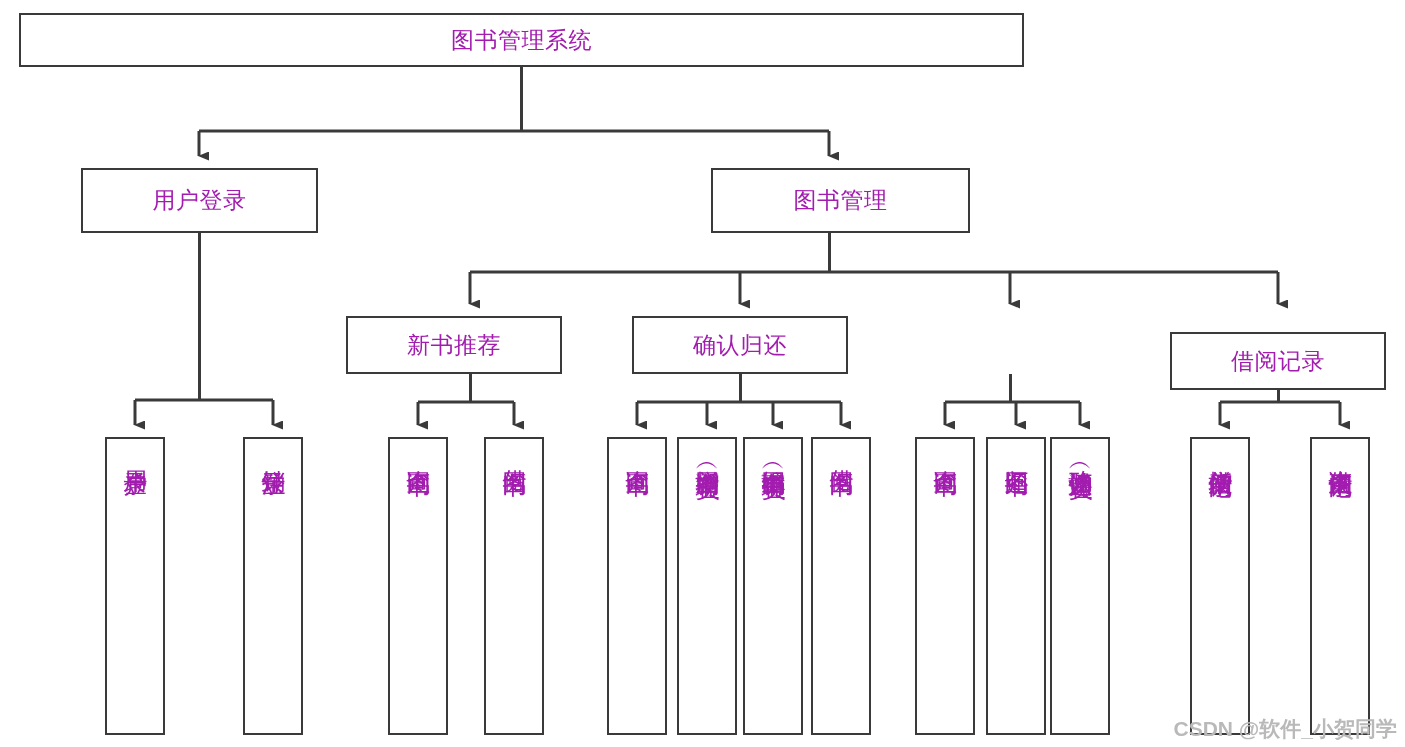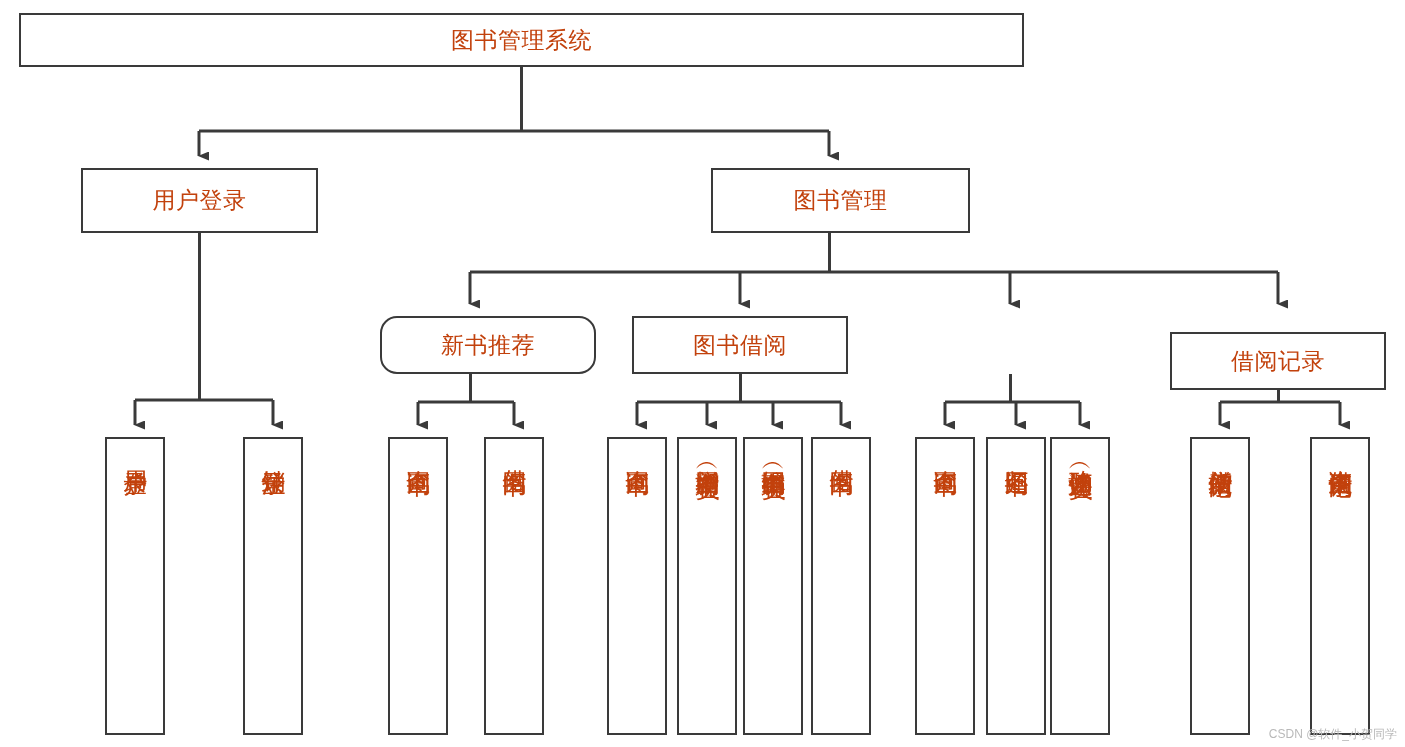--- a/index.html
+++ b/index.html
@@ -27,21 +27,21 @@
     pointer-events: none;
   }
   .node {
     position: absolute;
     box-sizing: border-box;
     background: #ffffff;
     border: 2px solid #3a3a3a;
     display: flex;
     align-items: center;
     justify-content: center;
-    color: #c2410c;
+    color: #a21caf;
     z-index: 2;
   }
   .node-label {
     display: block;
     text-align: center;
     line-height: 1.15;
     white-space: nowrap;
   }
   .node.horiz .node-label {
     font-size: 23px;
@@ -60,25 +60,26 @@
     text-orientation: upright;
     font-size: 24px;
     line-height: 1.12;
     letter-spacing: 1px;
     white-space: nowrap;
   }
   #watermark {
     position: absolute;
     right: 8px;
     bottom: 4px;
-    font-size: 12px;
+    font-size: 21px;
     color: #b9b9b9;
     z-index: 5;
     white-space: nowrap;
     user-select: none;
+    font-weight: bold;
   }
 </style>
 </head>
 <body>
 
 <div id="diagram-root">
 
   <svg id="edges-layer" viewBox="0 0 1405 747" width="1405" height="747" xmlns="http://www.w3.org/2000/svg">
     <defs>
       <marker id="arrowhead" markerWidth="9" markerHeight="11" refX="4.5" refY="10" orient="auto" markerUnits="userSpaceOnUse">
@@ -133,25 +134,25 @@
     <span class="node-label">图书管理系统</span>
   </div>
 
   <div class="node horiz" style="left:81px; top:168px; width:237px; height:65px;">
     <span class="node-label">用户登录</span>
   </div>
   <div class="node horiz" style="left:711px; top:168px; width:259px; height:65px;">
     <span class="node-label">图书管理</span>
   </div>
 
-  <div class="node horiz" style="left:380px; top:316px; width:216px; height:58px;border-radius:17px;">
+  <div class="node horiz" style="left:346px; top:316px; width:216px; height:58px;">
     <span class="node-label">新书推荐</span>
   </div>
   <div class="node horiz" style="left:632px; top:316px; width:216px; height:58px;">
-    <span class="node-label">图书借阅</span>
+    <span class="node-label">确认归还</span>
   </div>
   <div class="node horiz" style="left:1170px; top:332px; width:216px; height:58px;">
     <span class="node-label">借阅记录</span>
   </div>
 
   <div class="node vert" style="left:105px; top:437px; width:60px; height:298px;">
     <span class="node-label">用户登录</span>
   </div>
   <div class="node vert" style="left:243px; top:437px; width:60px; height:298px;">
     <span class="node-label">注销登录</span>

